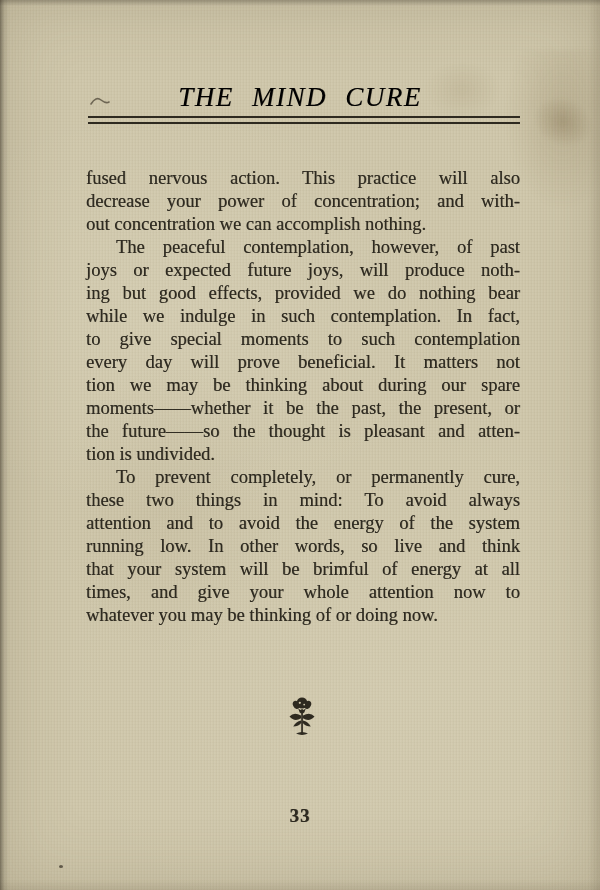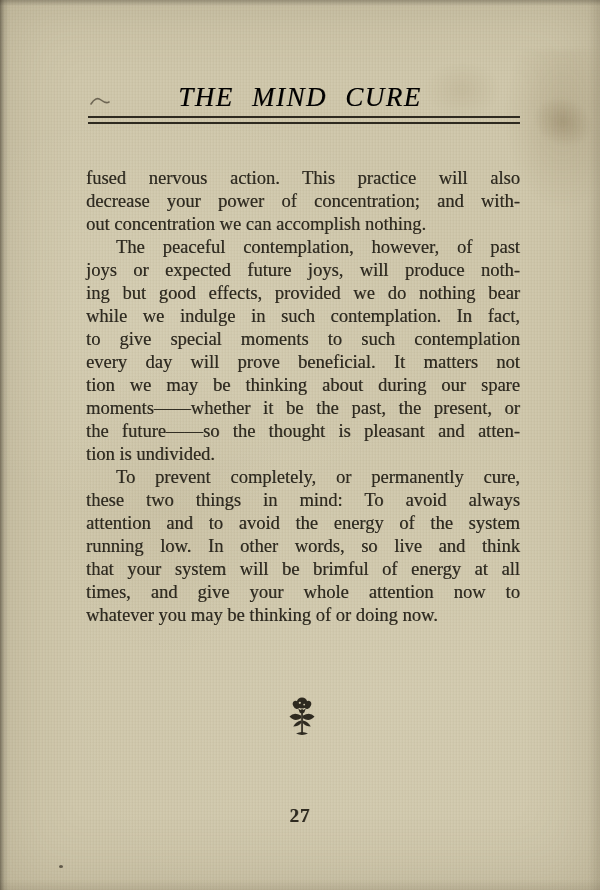--- a/index.html
+++ b/index.html
@@ -174,15 +174,15 @@
         <rect x="13.2" y="14" width="1.7" height="25" rx="0.8"></rect>
 
         <path d="M8,38.6 Q14,35.6 20,38.6 Q14,41.4 8,38.6 Z"></path>
       </g>
 
       <circle cx="11.8" cy="7.8" r="1.1" fill="#cfc7ab"></circle>
       <circle cx="16.2" cy="9.6" r="0.9" fill="#cfc7ab"></circle>
     </svg>
   </div>
 
-  <div class="page-number">27</div>
+  <div class="page-number">33</div>
 
 </div>
 
 </body></html>

